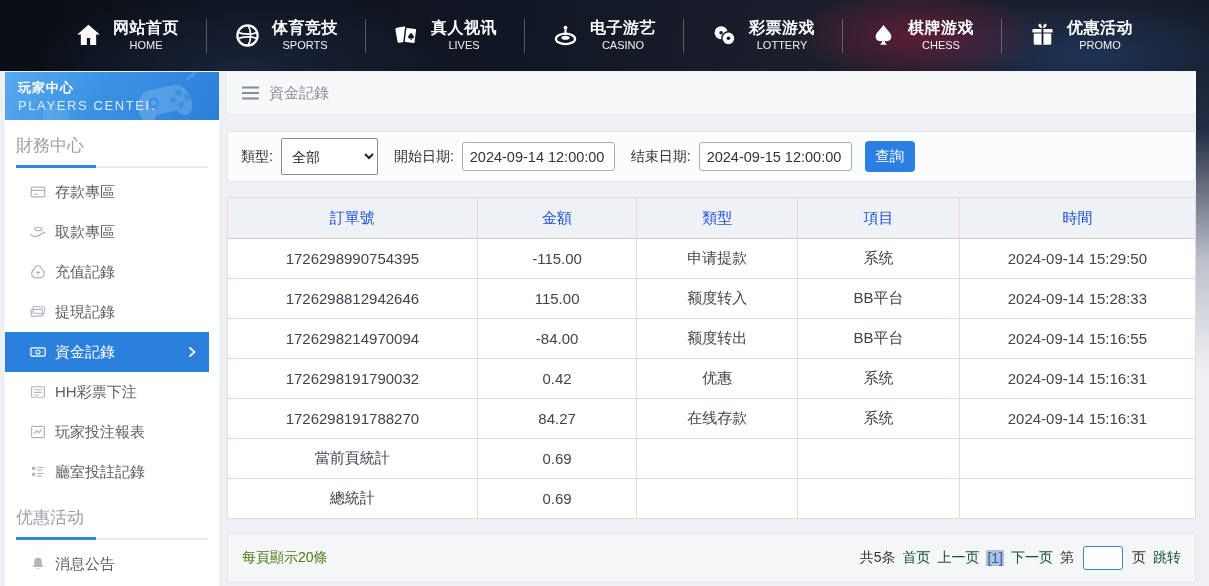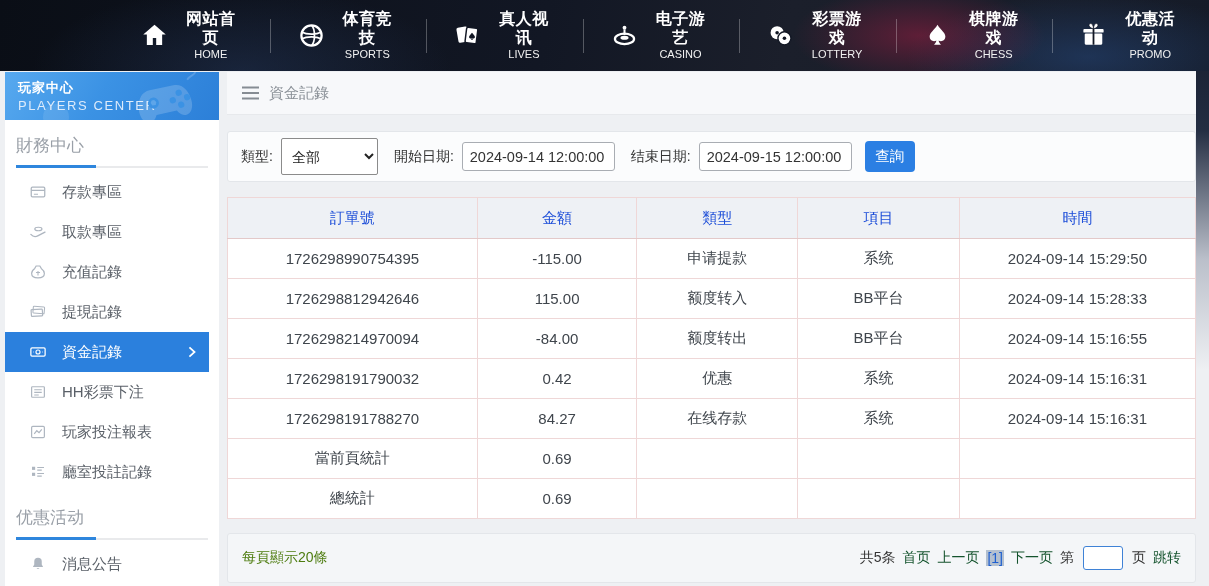--- a/index.html
+++ b/index.html
@@ -7,21 +7,21 @@
   body { font-family:"Liberation Sans","DejaVu Sans",sans-serif; background:#eef0f3; position:relative; }
 
   
   .topnav {
     position:absolute; left:0; top:0; width:1209px; height:71px; z-index:5;
     background:
       radial-gradient(180px 70px at 76% 50%, rgba(150,30,65,.55), rgba(150,30,65,0) 70%),
       radial-gradient(260px 90px at 90% 80%, rgba(40,80,140,.45), rgba(40,80,140,0) 70%),
       radial-gradient(300px 120px at 20% 100%, rgba(45,70,115,.35), rgba(45,70,115,0) 70%),
       linear-gradient(100deg,#0a0e16 0%,#121724 45%,#1b1f2b 65%,#151b28 100%);
-    display:flex; align-items:center; padding-left:114px; color:#fff;
+    display:flex; align-items:center; padding-left:48px; color:#fff;
   }
   .nav-item { display:flex; align-items:center; gap:11px; padding:0 27px; height:34px; cursor:pointer; }
   .nav-item + .nav-item { border-left:1px solid rgba(255,255,255,.28); }
   .nav-icon { width:27px; height:27px; color:#fff; flex:0 0 auto; }
   .nav-icon svg { width:100%; height:100%; display:block; }
   .nav-text { text-align:center; line-height:1.15; }
   .nav-zh { font-size:16px; font-weight:bold; letter-spacing:.5px; }
   .nav-en { font-size:11px; color:#f2f2f2; margin-top:1px; }
 
   
@@ -32,21 +32,21 @@
   .sidebar { position:absolute; left:5px; top:72px; width:214px; height:514px; background:#fff; z-index:4; }
   .side-header { position:relative; height:48px; overflow:hidden; padding:7px 0 0 13px;
     background:linear-gradient(120deg,#57a9ef 0%,#3b92e4 45%,#2c7fd8 100%); color:#fff; }
   .side-header .gamepad { position:absolute; right:6px; top:2px; width:78px; height:52px; color:rgba(255,255,255,.18); transform:rotate(-12deg); }
   .side-header .bubble { position:absolute; left:38px; bottom:-10px; width:26px; height:26px; border-radius:50%; background:rgba(255,255,255,.10); }
   .side-title { font-size:13px; font-weight:bold; letter-spacing:1px; }
   .side-sub { font-size:13px; letter-spacing:1.6px; color:#ddebfb; margin-top:1px; }
   .side-section-label { margin:14px 0 0 11px; font-size:17px; color:#9aa0a8; }
   .side-rule { margin:9px 0 4px 11px; width:192px; height:2px; background:#e9eaec; position:relative; }
   .side-rule::before { content:""; position:absolute; left:0; top:-1px; width:80px; height:3px; background:#2e86dd; }
-  .side-item { height:40px; display:flex; align-items:center; padding-left:24px; gap:15px;
+  .side-item { height:40px; display:flex; align-items:center; padding-left:24px; gap:8px;
     color:#5a6068; font-size:15px; cursor:pointer; position:relative; }
   .side-icon { width:18px; height:18px; color:#aeb6c0; flex:0 0 auto; }
   .side-icon svg { width:100%; height:100%; display:block; }
   .side-item.active { background:#2b80dd; color:#fff; margin-right:10px; }
   .side-item.active .side-icon { color:#fff; }
   .side-chevron { position:absolute; right:12px; width:10px; height:12px; color:#fff; display:none; }
   .side-item.active .side-chevron { display:block; }
   .side-chevron svg { width:100%; height:100%; display:block; }
 
   

